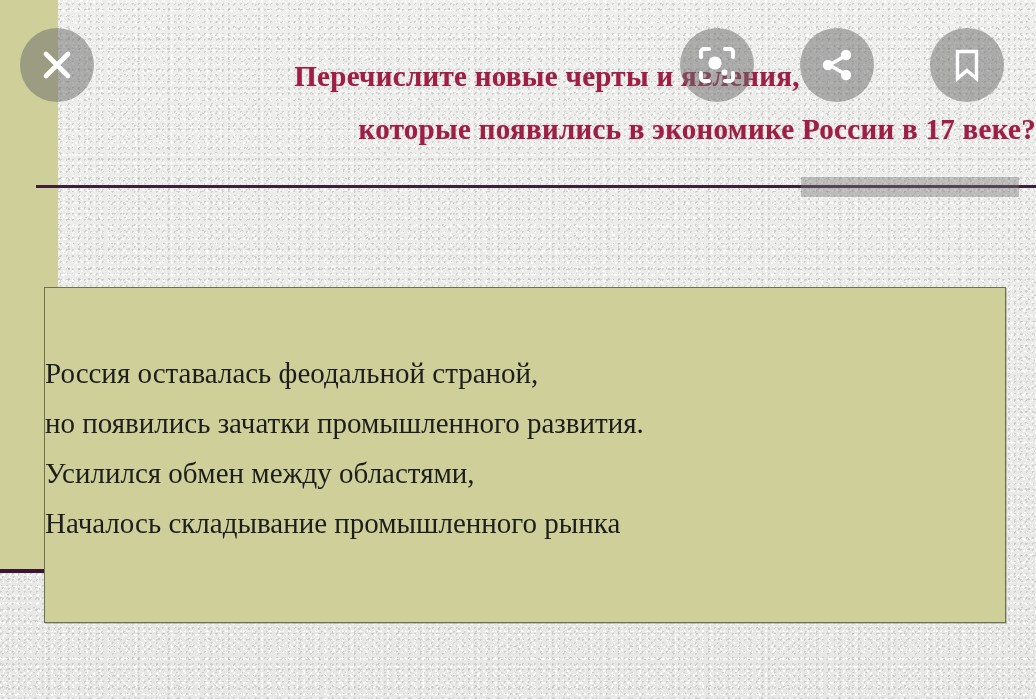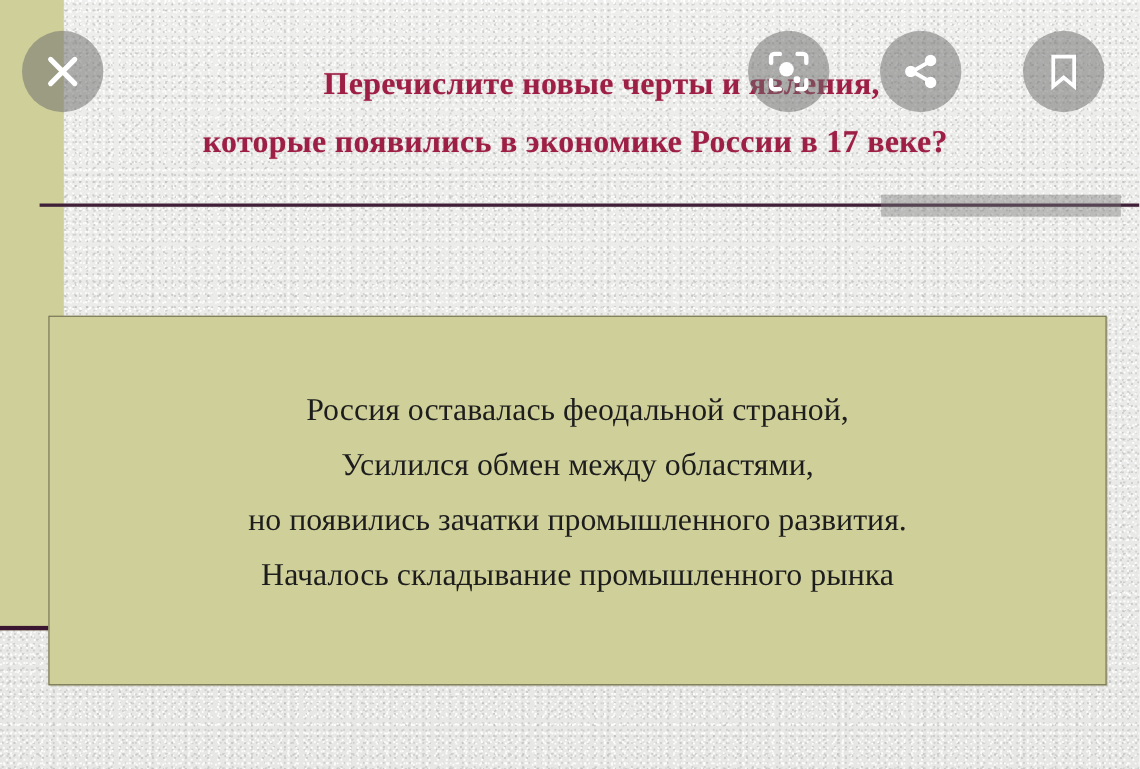--- a/index.html
+++ b/index.html
@@ -72,20 +72,21 @@
     line-height: 53px;
     letter-spacing: .3px;
     text-shadow: 0 0 1px rgba(158,31,69,.45);
     white-space: nowrap;
   }
   .heading .hline {
     display: block;
   }
   .heading .hline.l2 {
     margin-left: -48px;
+    text-align: right;
   }
 
   .rule {
     position: absolute;
     left: 36px;
     top: 185px;
     width: 1000px;
     height: 3px;
     background: #402038;
   }
@@ -100,21 +101,21 @@
     box-sizing: border-box;
     background: #cfcf9a;
     border: 1px solid #6f6f52;
     box-shadow: 1px 1px 0 rgba(120,120,95,.4);
   }
   .panel-text {
     position: absolute;
     left: 0;
     top: 60px;
     width: 100%;
-    text-align: center;
+    text-align: left;
     color: #1d1d1d;
     font-family: "Liberation Serif", serif;
     font-size: 29px;
     line-height: 50px;
     white-space: nowrap;
   }
   .panel-text .pline {
     display: block;
   }
 
@@ -159,22 +160,22 @@
     <div class="heading">
       <span class="hline l1">Перечислите новые черты и явления,</span>
       <span class="hline l2">которые появились в экономике  России в 17 веке?</span>
     </div>
 
     <div class="rule"></div>
 
     <div class="panel">
       <div class="panel-text">
         <span class="pline">Россия оставалась  феодальной страной,</span>
+        <span class="pline">но появились зачатки промышленного развития.</span>
         <span class="pline">Усилился обмен между областями,</span>
-        <span class="pline">но появились зачатки промышленного развития.</span>
         <span class="pline">Началось складывание промышленного рынка</span>
       </div>
     </div>
 
   </div>
 
   <div class="pill"></div>
 
   <div class="fab fab-close">
     <span>

